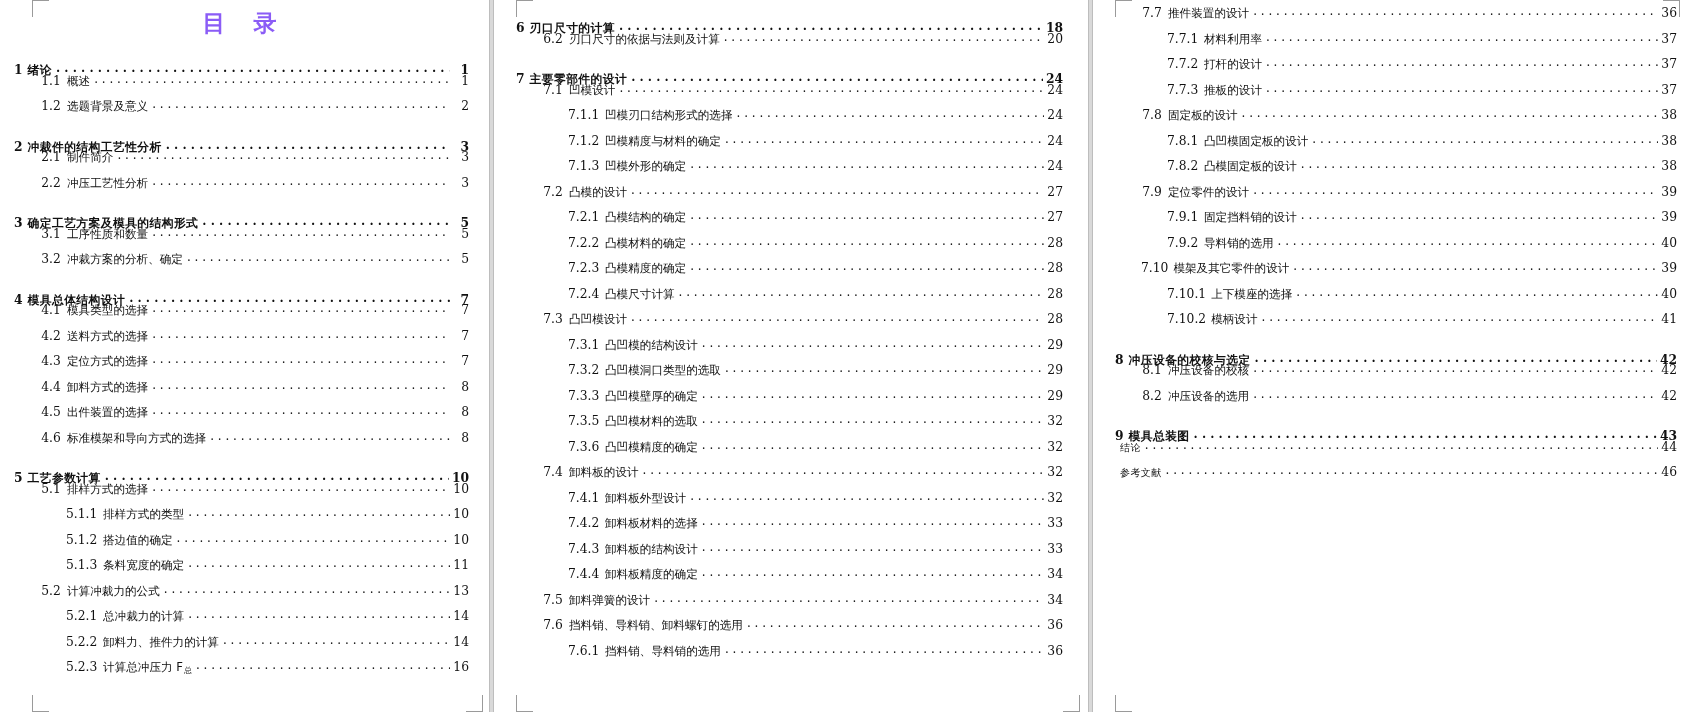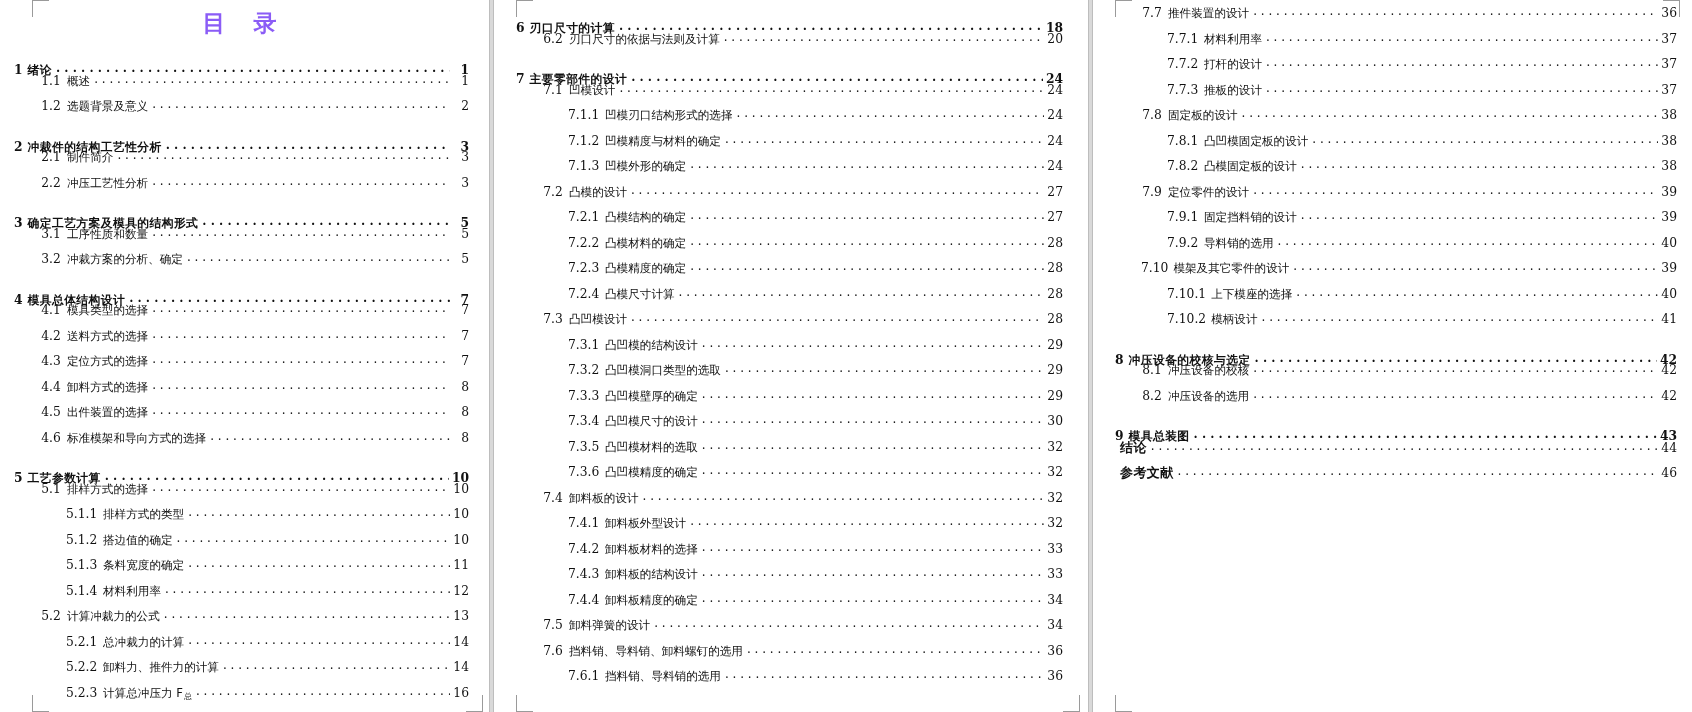--- a/index.html
+++ b/index.html
@@ -126,21 +126,21 @@
     text-align: right;
     font-family: "DejaVu Serif", "Liberation Serif", serif;
     font-size: 12.3px;
   }
 
   
   .lvl-1 { font-weight: bold; }
   .lvl-1 .toc-label { font-weight: bold; font-size: 11.8px; letter-spacing: 0.4px; margin-top: 16px; }
   .lvl-1 .toc-num   { font-weight: bold; }
 
-  .lvl-0 .toc-label { font-weight: bold; font-size: 13px; letter-spacing: 0.4px; }
+  .lvl-0 .toc-label { font-weight: normal; font-size: 10px; letter-spacing: 0.4px; }
 
   .lvl-2 { padding-left: 26px; }
   .lvl-3 { padding-left: 52px; }
 
   .lvl-2 .toc-num { min-width: 22px; text-align: center; }
   .lvl-3 .toc-num { min-width: 32px; }
 
   
   .col-body-1 { padding: 0 20px 0 14px; }
   .col-body-2 { padding: 7px 25px 0 22px; }
@@ -280,26 +280,20 @@
           <span class="toc-label">搭边值的确定</span>
           <span class="toc-leader"></span>
           <span class="toc-page">10</span>
         </li>
         <li class="toc-entry lvl-3">
           <span class="toc-num">5.1.3</span>
           <span class="toc-label">条料宽度的确定</span>
           <span class="toc-leader"></span>
           <span class="toc-page">11</span>
         </li>
-        <li class="toc-entry lvl-3">
-          <span class="toc-num">5.1.4</span>
-          <span class="toc-label">材料利用率</span>
-          <span class="toc-leader"></span>
-          <span class="toc-page">12</span>
-        </li>
         <li class="toc-entry lvl-2">
           <span class="toc-num">5.2</span>
           <span class="toc-label">计算冲裁力的公式</span>
           <span class="toc-leader"></span>
           <span class="toc-page">13</span>
         </li>
         <li class="toc-entry lvl-3">
           <span class="toc-num">5.2.1</span>
           <span class="toc-label">总冲裁力的计算</span>
           <span class="toc-leader"></span>
@@ -419,26 +413,20 @@
           <span class="toc-leader"></span>
           <span class="toc-page">29</span>
         </li>
         <li class="toc-entry lvl-3">
           <span class="toc-num">7.3.3</span>
           <span class="toc-label">凸凹模壁厚的确定</span>
           <span class="toc-leader"></span>
           <span class="toc-page">29</span>
         </li>
         <li class="toc-entry lvl-3">
-          <span class="toc-num">7.3.4</span>
-          <span class="toc-label">凸凹模尺寸的设计</span>
-          <span class="toc-leader"></span>
-          <span class="toc-page">30</span>
-        </li>
-        <li class="toc-entry lvl-3">
           <span class="toc-num">7.3.5</span>
           <span class="toc-label">凸凹模材料的选取</span>
           <span class="toc-leader"></span>
           <span class="toc-page">32</span>
         </li>
         <li class="toc-entry lvl-3">
           <span class="toc-num">7.3.6</span>
           <span class="toc-label">凸凹模精度的确定</span>
           <span class="toc-leader"></span>
           <span class="toc-page">32</span>

